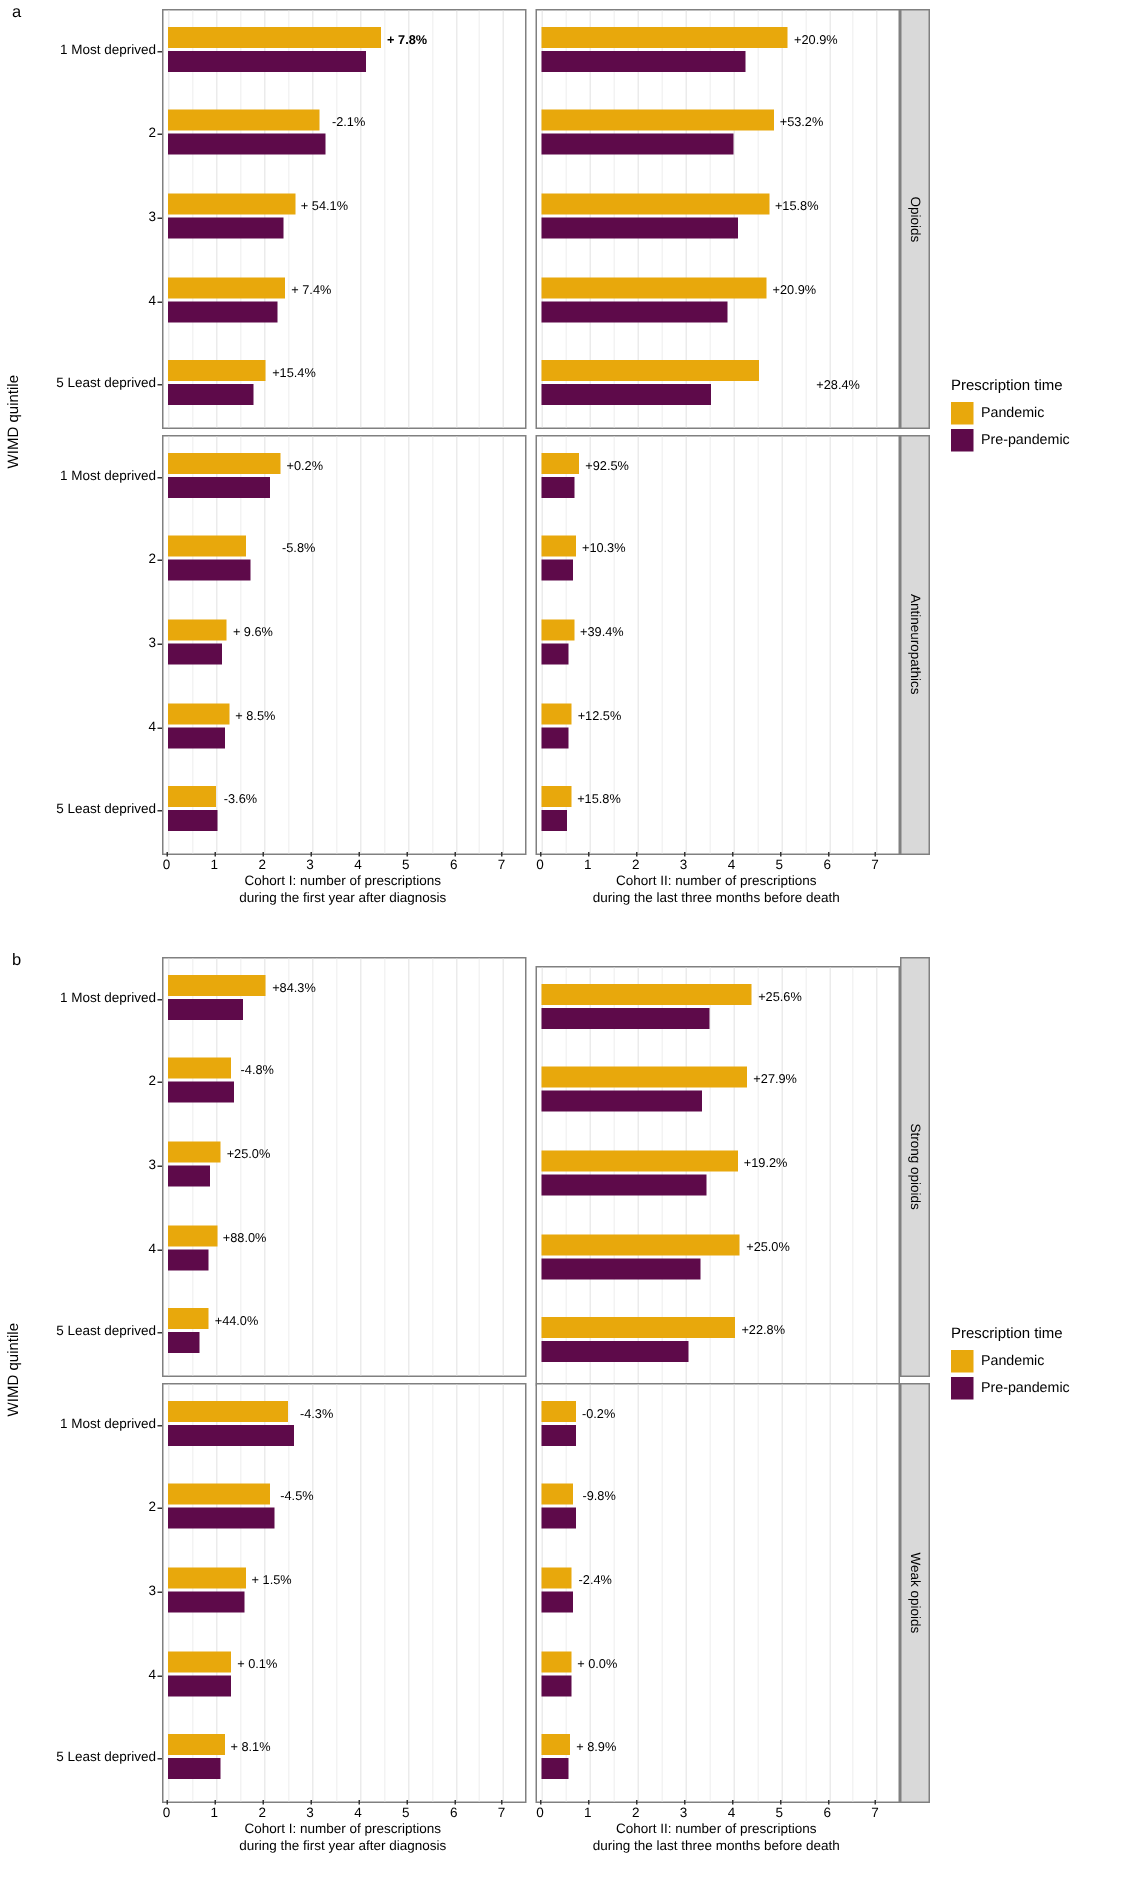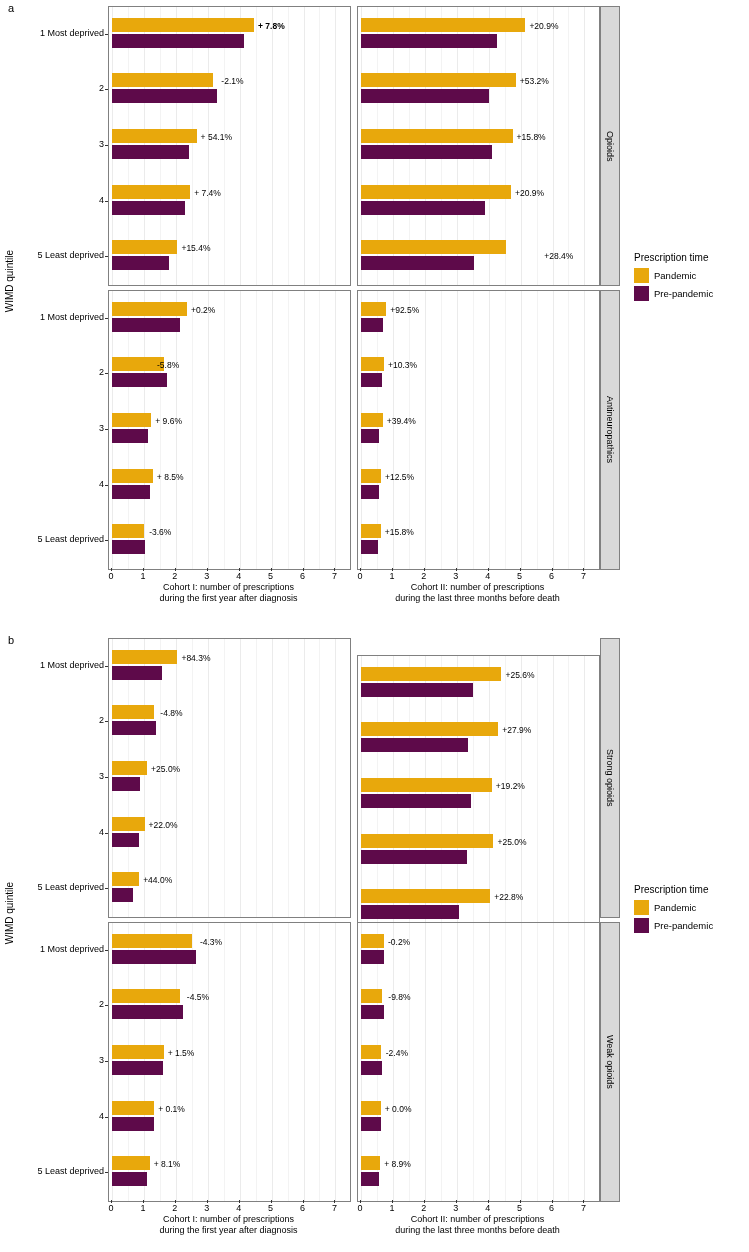--- a/index.html
+++ b/index.html
@@ -111,21 +111,21 @@
       <div class="gridline" style="left: 162.589px;"></div>
       <div class="gridline minor" style="left: 178.548px;"></div>
       <div class="gridline" style="left: 194.507px;"></div>
       <div class="gridline minor" style="left: 210.466px;"></div>
       <div class="gridline" style="left: 226.425px;"></div>
       <div class="bar pand" style="left: 3px; top: 10.8px; width: 75.0068px;"></div>
       <div class="bar pre" style="left: 3px; top: 26.8px; width: 67.6658px;"></div>
       <div class="blabel" style="left: 82.0068px; top: 13.8px;">+0.2%</div>
       <div class="bar pand" style="left: 3px; top: 66.4px; width: 51.7068px;"></div>
       <div class="bar pre" style="left: 3px; top: 82.4px; width: 54.8986px;"></div>
-      <div class="blabel" style="left: 48px; top: 69.4px;">-5.8%</div>
+      <div class="blabel" style="left: 79px; top: 69.4px;">-5.8%</div>
       <div class="bar pand" style="left: 3px; top: 122px; width: 39.2589px;"></div>
       <div class="bar pre" style="left: 3px; top: 138px; width: 35.7479px;"></div>
       <div class="blabel" style="left: 46.2589px; top: 125px;">+ 9.6%</div>
       <div class="bar pand" style="left: 3px; top: 177.6px; width: 40.8548px;"></div>
       <div class="bar pre" style="left: 3px; top: 193.6px; width: 37.663px;"></div>
       <div class="blabel" style="left: 47.8548px; top: 180.6px;">+ 8.5%</div>
       <div class="bar pand" style="left: 3px; top: 233.2px; width: 31.9178px;"></div>
       <div class="bar pre" style="left: 3px; top: 249.2px; width: 33.1945px;"></div>
       <div class="blabel" style="left: 40.1945px; top: 236.2px;">-3.6%</div>
     </div>
@@ -268,26 +268,26 @@
       <div class="bar pre" style="left: 3px; top: 26.8px; width: 50.4301px;"></div>
       <div class="blabel" style="left: 72.4315px; top: 13.8px;">+84.3%</div>
       <div class="bar pand" style="left: 3px; top: 66.4px; width: 42.1315px;"></div>
       <div class="bar pre" style="left: 3px; top: 82.4px; width: 44.3658px;"></div>
       <div class="blabel" style="left: 51.3658px; top: 69.4px;">-4.8%</div>
       <div class="bar pand" style="left: 3px; top: 122px; width: 35.1096px;"></div>
       <div class="bar pre" style="left: 3px; top: 138px; width: 28.0877px;"></div>
       <div class="blabel" style="left: 42.1096px; top: 125px;">+25.0%</div>
       <div class="bar pand" style="left: 3px; top: 177.6px; width: 32.5562px;"></div>
       <div class="bar pre" style="left: 3px; top: 193.6px; width: 26.811px;"></div>
-      <div class="blabel" style="left: 39.5562px; top: 180.6px;">+22.0%</div>
+      <div class="blabel" style="left: 39.5562px; top: 180.6px;">+88.0%</div>
       <div class="bar pand" style="left: 3px; top: 233.2px; width: 27.1301px;"></div>
       <div class="bar pre" style="left: 3px; top: 249.2px; width: 21.0658px;"></div>
       <div class="blabel" style="left: 34.1301px; top: 236.2px;">+44.0%</div>
     </div>
-  <div class="plot" style="left:357px;top:23px;width:241px;height:278px;position:absolute;">
+  <div class="plot" style="left:357px;top:12px;width:241px;height:278px;position:absolute;">
       <div class="gridline" style="left: 3px;"></div>
       <div class="gridline minor" style="left: 18.9589px;"></div>
       <div class="gridline" style="left: 34.9178px;"></div>
       <div class="gridline minor" style="left: 50.8767px;"></div>
       <div class="gridline" style="left: 66.8356px;"></div>
       <div class="gridline minor" style="left: 82.7945px;"></div>
       <div class="gridline" style="left: 98.7534px;"></div>
       <div class="gridline minor" style="left: 114.712px;"></div>
       <div class="gridline" style="left: 130.671px;"></div>
       <div class="gridline minor" style="left: 146.63px;"></div>

